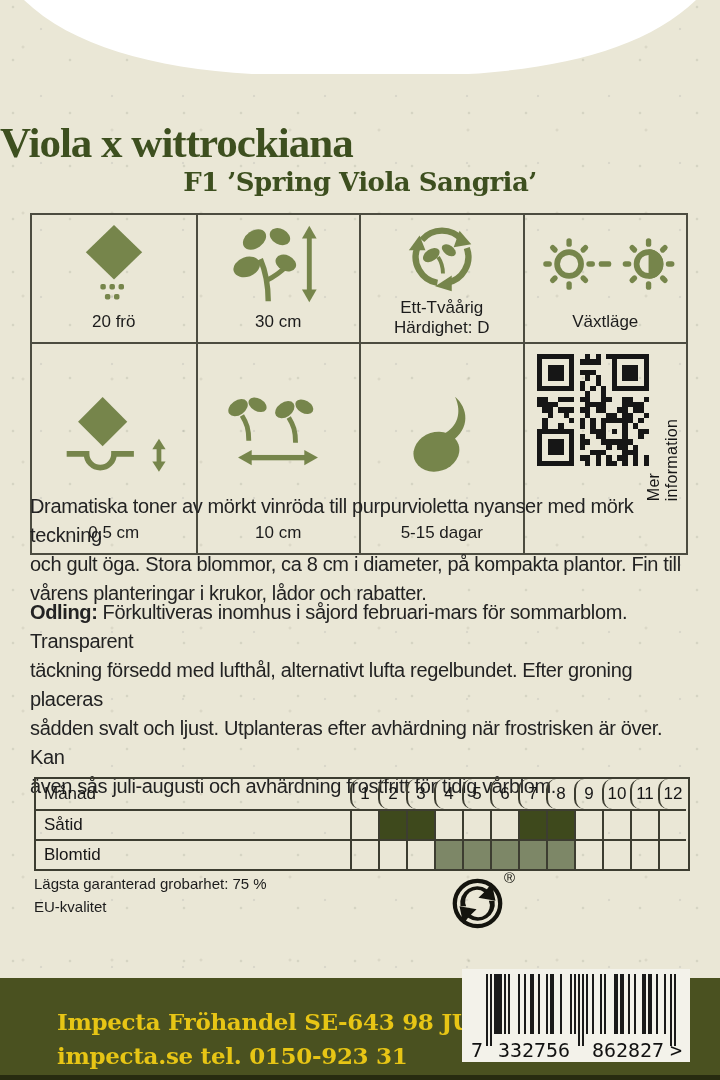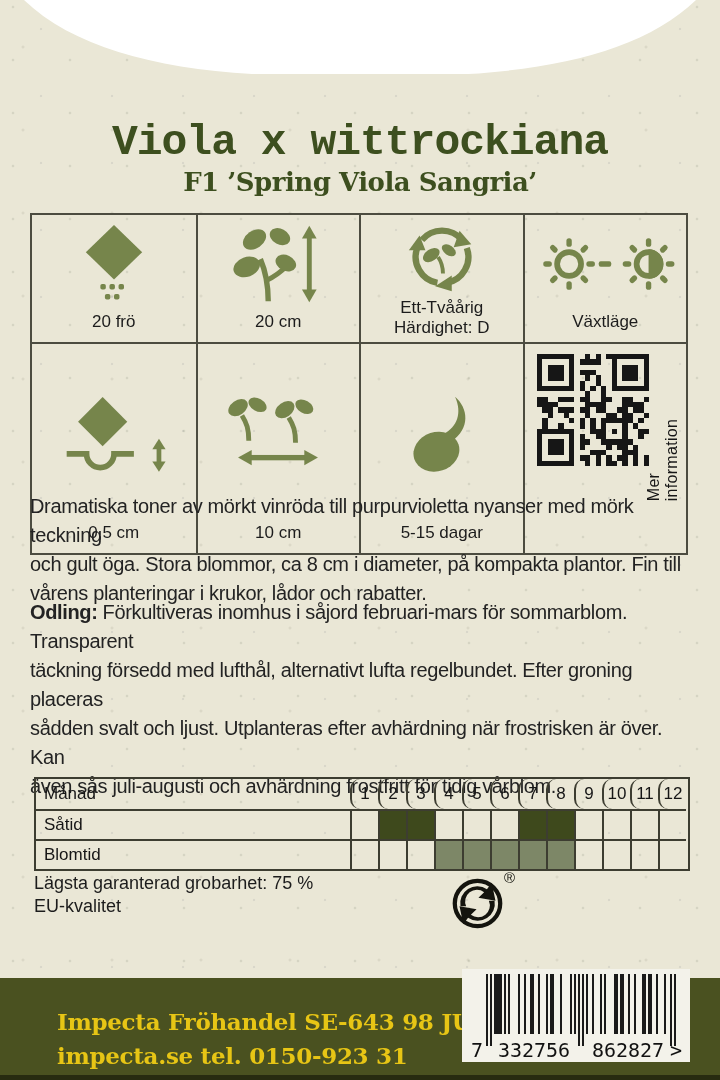--- a/index.html
+++ b/index.html
@@ -11,22 +11,22 @@
       radial-gradient(circle at 13px 7px, rgba(90,100,80,.14) 1px, transparent 1.7px),
       radial-gradient(circle at 41px 29px, rgba(70,80,100,.10) 1px, transparent 1.6px),
       radial-gradient(circle at 23px 47px, rgba(110,110,90,.12) 1px, transparent 1.9px);
     background-size:57px 53px,71px 67px,89px 83px;}
   .abs{position:absolute;}
 
   
   #cutout{left:0;top:0;}
 
   
-  .title{left:0;top:121px;width:720px;text-align:center;
-    font-family:Liberation Mono, monospace;font-weight:800;font-size:43px;line-height:1;
+  .title{left:0;top:121px;width:720px;text-align:left;
+    font-family:Liberation Serif, serif;font-weight:800;font-size:43px;line-height:1;
     color:#3d4f1f;letter-spacing:-1px;}
   .subtitle{left:0;top:169px;width:720px;text-align:center;
     font-family:"DejaVu Serif",serif;font-weight:700;font-size:26px;line-height:1;
     color:#3d4f1f;letter-spacing:-0.5px;}
 
   
   #grid{left:30px;top:213px;width:658px;height:342px;border:2px solid #4c4c40;
     display:grid;grid-template-columns:repeat(4,1fr);grid-template-rows:127px 1fr;
     box-sizing:border-box;}
   .cell{display:flex;flex-direction:column;align-items:center;justify-content:flex-end;
@@ -53,21 +53,21 @@
   #cal{left:34px;top:777px;width:656px;border:2px solid #3d3d31;box-sizing:border-box;
     display:grid;grid-template-columns:314px repeat(12,28px);grid-auto-rows:30px;
     background:transparent;}
   .cal-c{display:flex;align-items:center;justify-content:center;
     border-left:2px solid #3d3d31;border-top:2px solid #3d3d31;
     font-size:17px;color:#161616;box-sizing:border-box;}
   .cal-c:nth-child(13n+1){border-left:none;justify-content:flex-start;padding-left:8px;}
   .cal-c:nth-child(-n+13){border-top:none;border-radius:10px;}
 
   
-  #quality{left:34px;top:872px;font-size:18px;line-height:23px;color:#1c1c1c;}
+  #quality{left:34px;top:872px;font-size:15px;line-height:23px;color:#1c1c1c;}
   #greendot{left:451px;top:877px;}
   #gd-r{left:504px;top:869px;font-size:15px;color:#14140e;}
 
   
   #footer{left:0;top:978px;width:720px;height:102px;background:#4a5120;}
   #footer-edge{left:0;top:1075px;width:720px;height:5px;background:#272b10;}
   .foot-line{position:absolute;left:57px;font-family:"DejaVu Serif",serif;font-weight:700;
     font-size:23px;color:#e7c515;letter-spacing:-0.3px;}
   #foot1{top:1008px;}
   #foot2{top:1042px;}
@@ -112,21 +112,21 @@
           <path class="ic-s" stroke-width="5" d="M34,56 C42,52 50,46 55,41"></path>
           <ellipse class="ic" cx="22" cy="14" rx="13" ry="9" transform="rotate(-35 22 14)"></ellipse>
           <ellipse class="ic" cx="48" cy="11" rx="11" ry="8" transform="rotate(28 48 11)"></ellipse>
           <ellipse class="ic" cx="14" cy="42" rx="14" ry="10" transform="rotate(-20 14 42)"></ellipse>
           <ellipse class="ic" cx="54" cy="38" rx="11" ry="8" transform="rotate(25 54 38)"></ellipse>
           <rect class="ic" x="75.5" y="11" width="5" height="55"></rect>
           <polygon class="ic" points="78,0 70.5,13 85.5,13"></polygon>
           <polygon class="ic" points="78,78 70.5,65 85.5,65"></polygon>
         </svg>
       </div>
-      <div class="lab">20 cm</div>
+      <div class="lab">30 cm</div>
     </div>
 
     <div class="cell two-line">
       <div class="iconbox">
         <svg width="80" height="78" viewBox="0 0 80 80">
           <path class="ic-s" stroke-width="6.5" d="M19.3,22.6 A27,27 0 0 1 60.7,22.6"></path>
           <polygon class="ic" points="58,13 70,27 52,30"></polygon>
           <path class="ic-s" stroke-width="6.5" d="M65.4,30.8 A27,27 0 0 1 44.7,66.6"></path>
           <polygon class="ic" points="33,70 50,59 50,75"></polygon>
           <path class="ic-s" stroke-width="6.5" d="M35.3,66.6 A27,27 0 0 1 14.6,30.8"></path>

